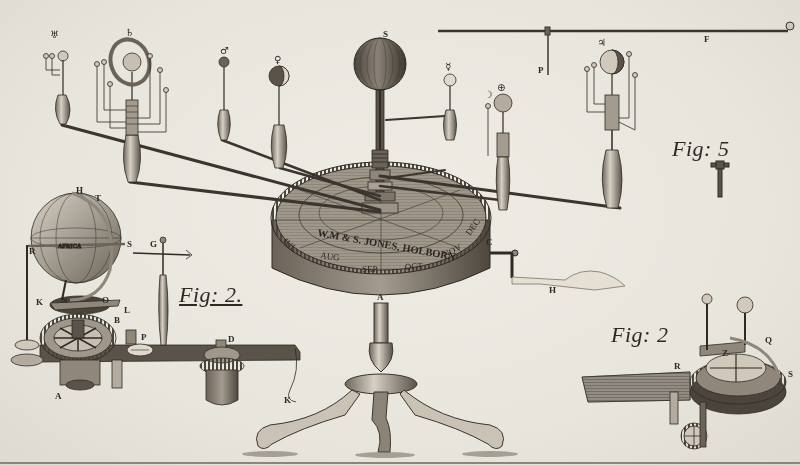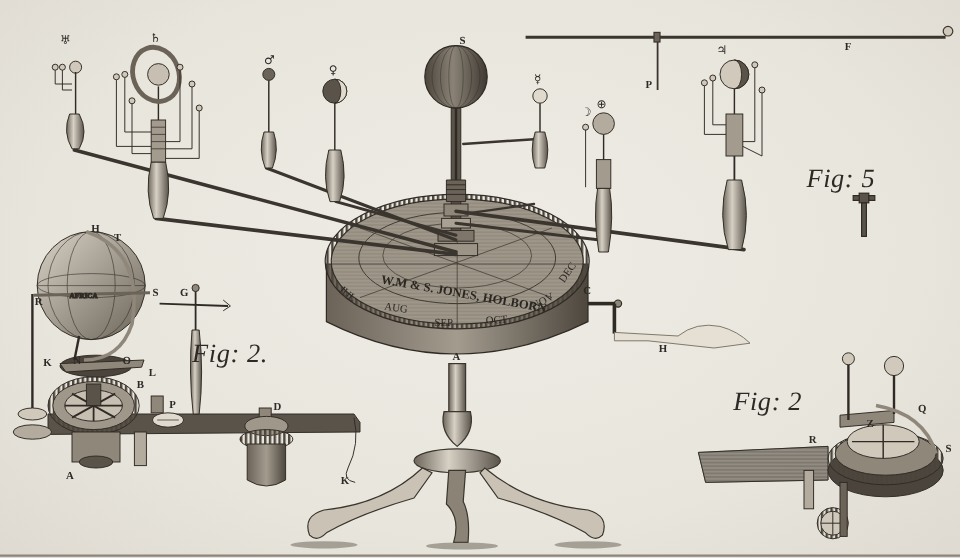--- a/index.html
+++ b/index.html
@@ -316,21 +316,21 @@
       <line x1="684" y1="436" x2="704" y2="436"></line>
       <line x1="694" y1="426" x2="694" y2="446"></line>
       <rect x="700" y="402" width="6" height="45" fill="#6b6358"></rect>
       <rect x="670" y="392" width="8" height="32" fill="#b3ab9e"></rect>
     </g>
 
     <line x1="0" y1="463" x2="800" y2="463" stroke="#8c857a" stroke-width="2"></line>
   </svg>
 
   <div class="figlabel" style="left:672px; top:136px;">Fig: 5</div>
-  <div class="figlabel" style="left:160px; top:282px;">Fig: 2.</div>
+  <div class="figlabel" style="left:179px; top:282px;text-decoration:underline;">Fig: 2.</div>
   <div class="figlabel" style="left:611px; top:322px;">Fig: 2</div>
 
   <div class="letter" style="left:383px; top:30px;">S</div>
   <div class="letter" style="left:377px; top:293px;">A</div>
   <div class="letter" style="left:486px; top:238px;">C</div>
   <div class="letter" style="left:549px; top:286px;">H</div>
 
   <div class="sym" style="left:50px; top:30px;">♅</div>
   <div class="sym" style="left:125px; top:28px;">♄</div>
   <div class="sym" style="left:220px; top:46px;">♂</div>

